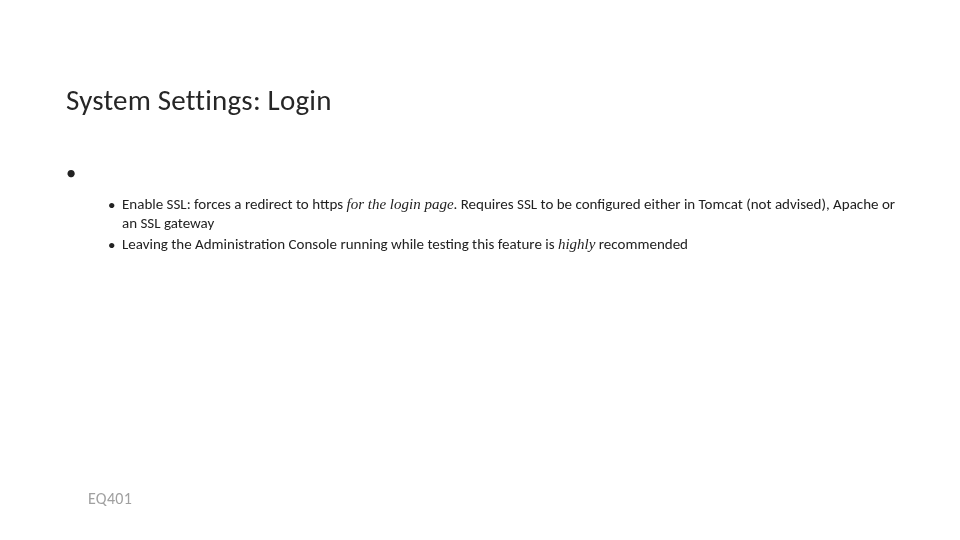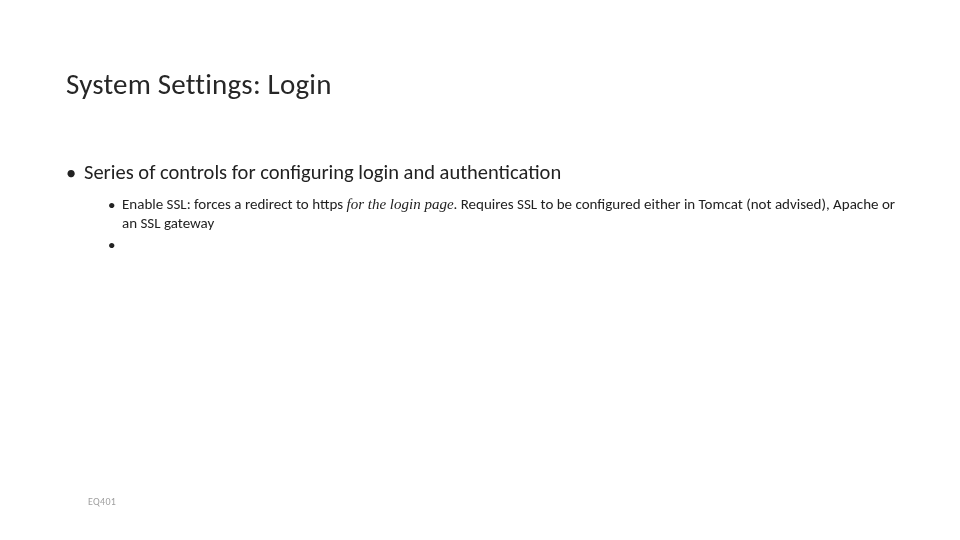--- a/index.html
+++ b/index.html
@@ -13,21 +13,21 @@
     }
     .slide {
       position: relative;
       width: 960px;
       height: 540px;
       padding: 0;
     }
     .title {
       position: absolute;
       left: 66px;
-      top: 66px;
+      top: 82px;
       font-size: 29px;
       font-weight: 400;
       color: #262626;
       letter-spacing: 0.2px;
     }
     .content {
       position: absolute;
       left: 66px;
       top: 160px;
       width: 840px;
@@ -60,47 +60,49 @@
       padding-top: 1px;
     }
     .bullet-text em {
       font-style: italic;
       font-family: Liberation Serif, serif;
     }
     .footer {
       position: absolute;
       left: 88px;
       bottom: 32px;
-      font-size: 10px;
+      font-size: 16px;
       color: #a0a0a0;
       letter-spacing: 0.3px;
     }
   </style>
 </head>
 <body>
 
 <div class="slide">
 
   <h1 class="title">System Settings: Login</h1>
 
   <div class="content">
 
     <div class="bullet-l1">
       <span class="dot">•</span>
-      <span class="bullet-text">Series of controls for configuring login and authentication</span>
     </div>
 
     <div class="bullet-l2">
       <span class="dot">•</span>
       <span class="bullet-text">
         <span>Enable SSL:  forces a redirect to https </span><em>for the login page</em><span>.  Requires SSL to be configured either in Tomcat (not advised), Apache or an SSL gateway</span>
       </span>
     </div>
 
     <div class="bullet-l2">
       <span class="dot">•</span>
+      <span class="bullet-text">
+        <span>Leaving the Administration Console running while testing this feature is </span><em>highly</em><span> recommended</span>
+      </span>
     </div>
 
   </div>
 
   <div class="footer">EQ401</div>
 
 </div>
 
 </body></html>

